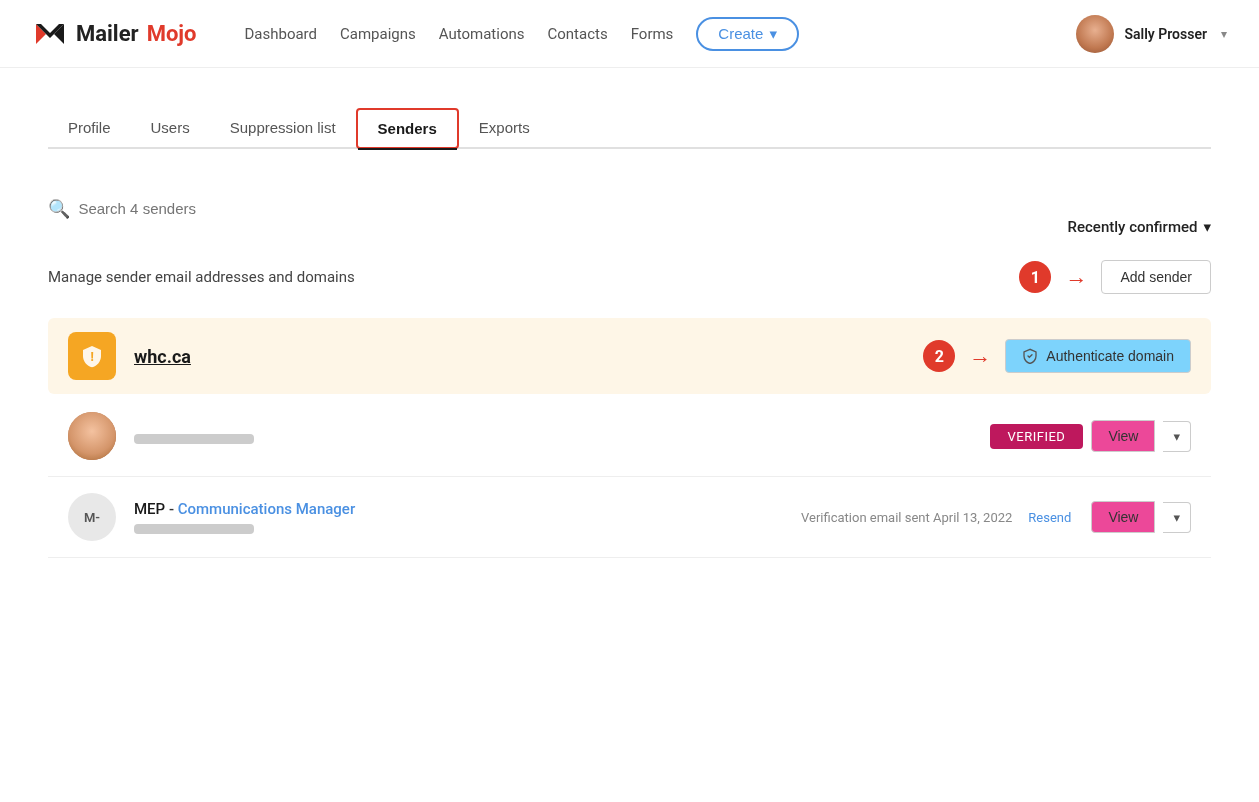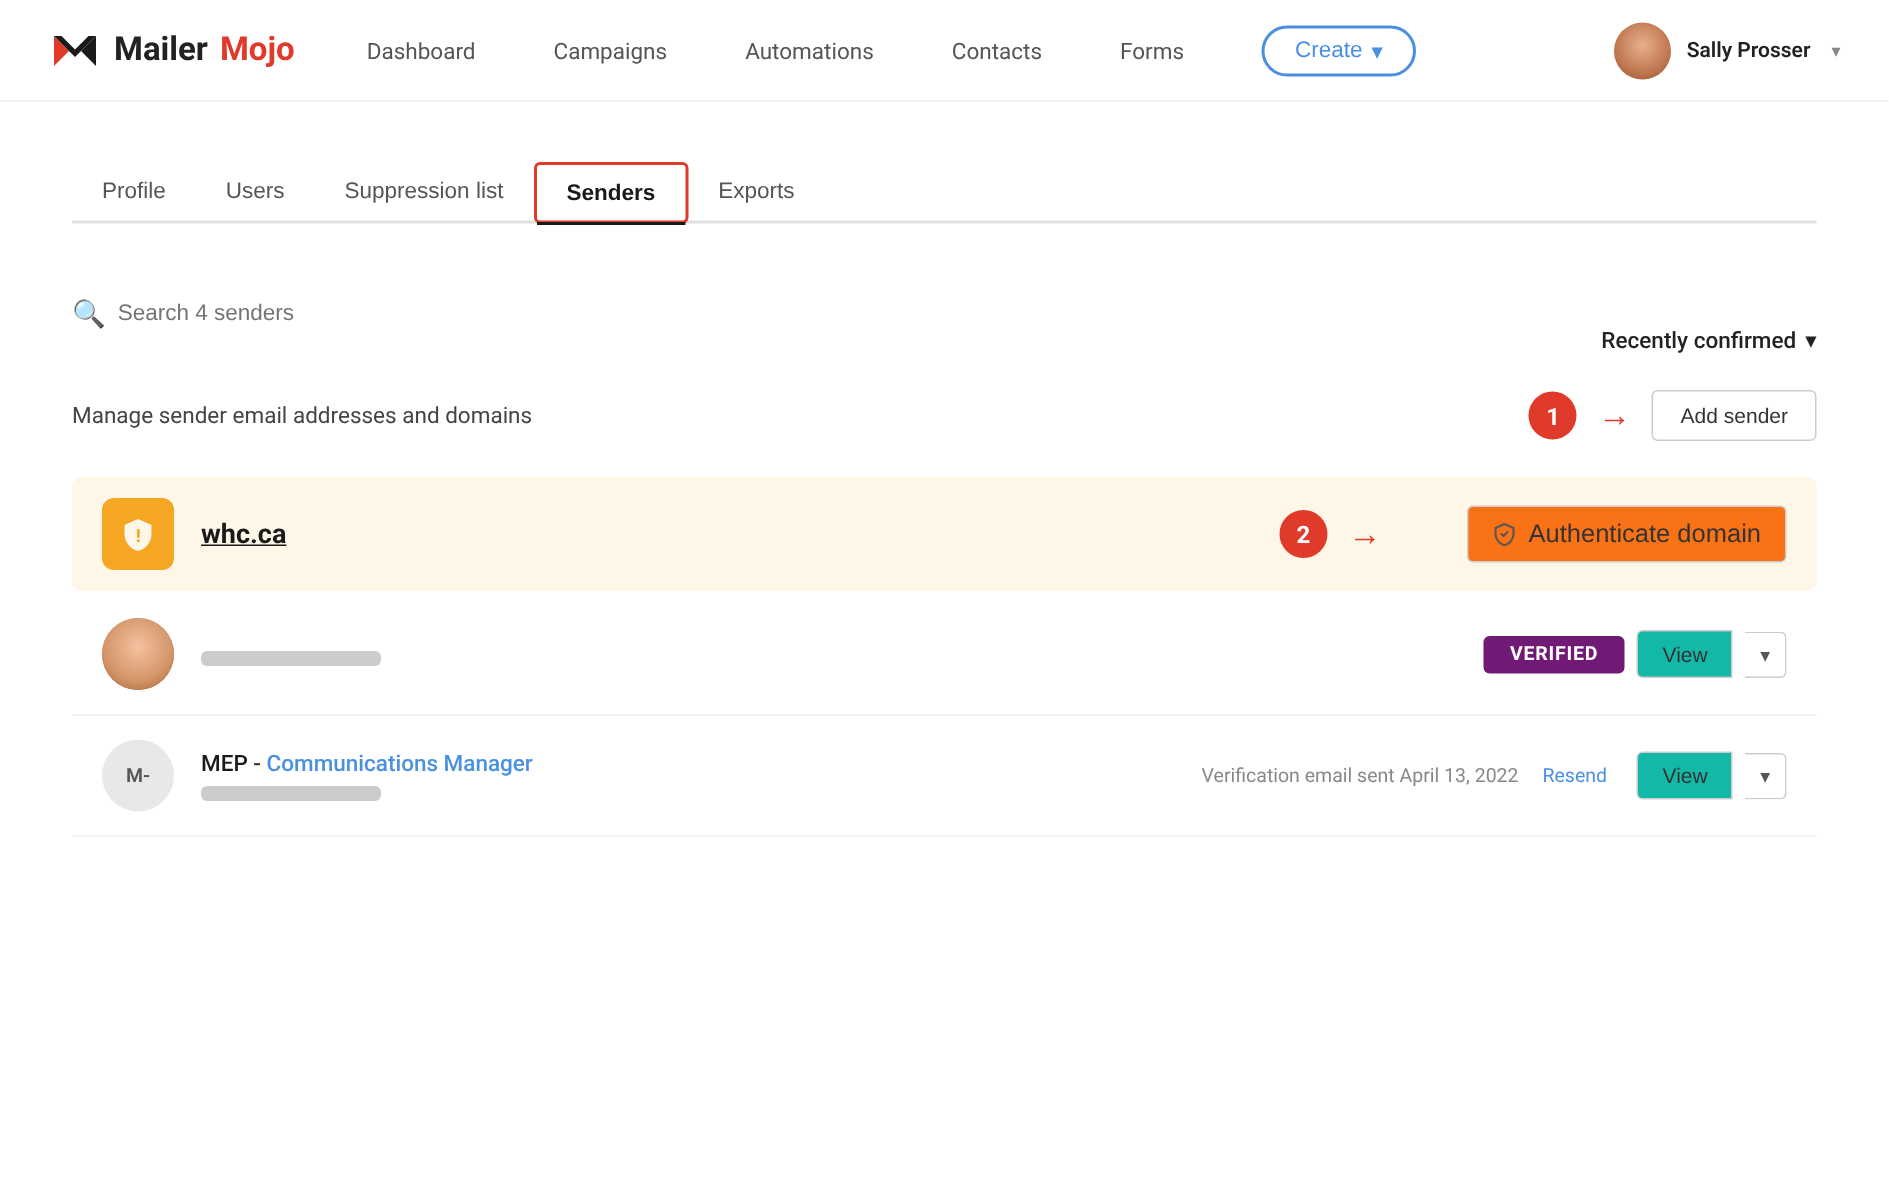--- a/index.html
+++ b/index.html
@@ -24,21 +24,21 @@
     }
     .logo-icon {
       width: 36px;
       height: 36px;
     }
     .logo-mailer { color: #222; }
     .logo-mojo { color: #e03a2b; }
     .nav {
       display: flex;
       align-items: center;
-      gap: 52px;
+      gap: 23px;
       flex: 1;
     }
     .nav-item {
       color: #555;
       font-size: 15px;
       cursor: pointer;
       text-decoration: none;
     }
     .create-btn {
       border: 2px solid #4a90e2;
@@ -224,30 +224,29 @@
       background: #e03a2b;
       color: #fff;
       font-size: 16px;
       font-weight: 700;
       display: flex;
       align-items: center;
       justify-content: center;
     }
     .auth-domain-btn {
       border: 1px solid #ccc;
-      background: #f97316;
+      background: #7dd3fc;
       border-radius: 4px;
       padding: 8px 16px;
-      font-size: 17px;
+      font-size: 14px;
       color: #333;
       cursor: pointer;
       display: flex;
       align-items: center;
       gap: 8px;
-      margin-left: 43px;
     }
 
     
     .sender-row {
       display: flex;
       align-items: center;
       padding: 16px 20px;
       border-bottom: 1px solid #eee;
     }
     .sender-info { flex: 1; }
@@ -264,31 +263,31 @@
       background: #ccc;
       border-radius: 4px;
       margin-top: 6px;
     }
     .sender-actions {
       display: flex;
       align-items: center;
       gap: 8px;
     }
     .verified-badge {
-      background: #701a75;
+      background: #be185d;
       color: #fff;
       border-radius: 4px;
       padding: 5px 18px;
       font-size: 13px;
-      font-weight: 700;
+      font-weight: 400;
       letter-spacing: 0.5px;
     }
     .view-btn {
       border: 1px solid #ccc;
-      background: #14b8a6;
+      background: #ec4899;
       border-radius: 4px 0 0 4px;
       padding: 7px 16px;
       font-size: 14px;
       color: #333;
       cursor: pointer;
     }
     .dropdown-btn {
       border: 1px solid #ccc;
       border-left: none;
       background: #fff;

